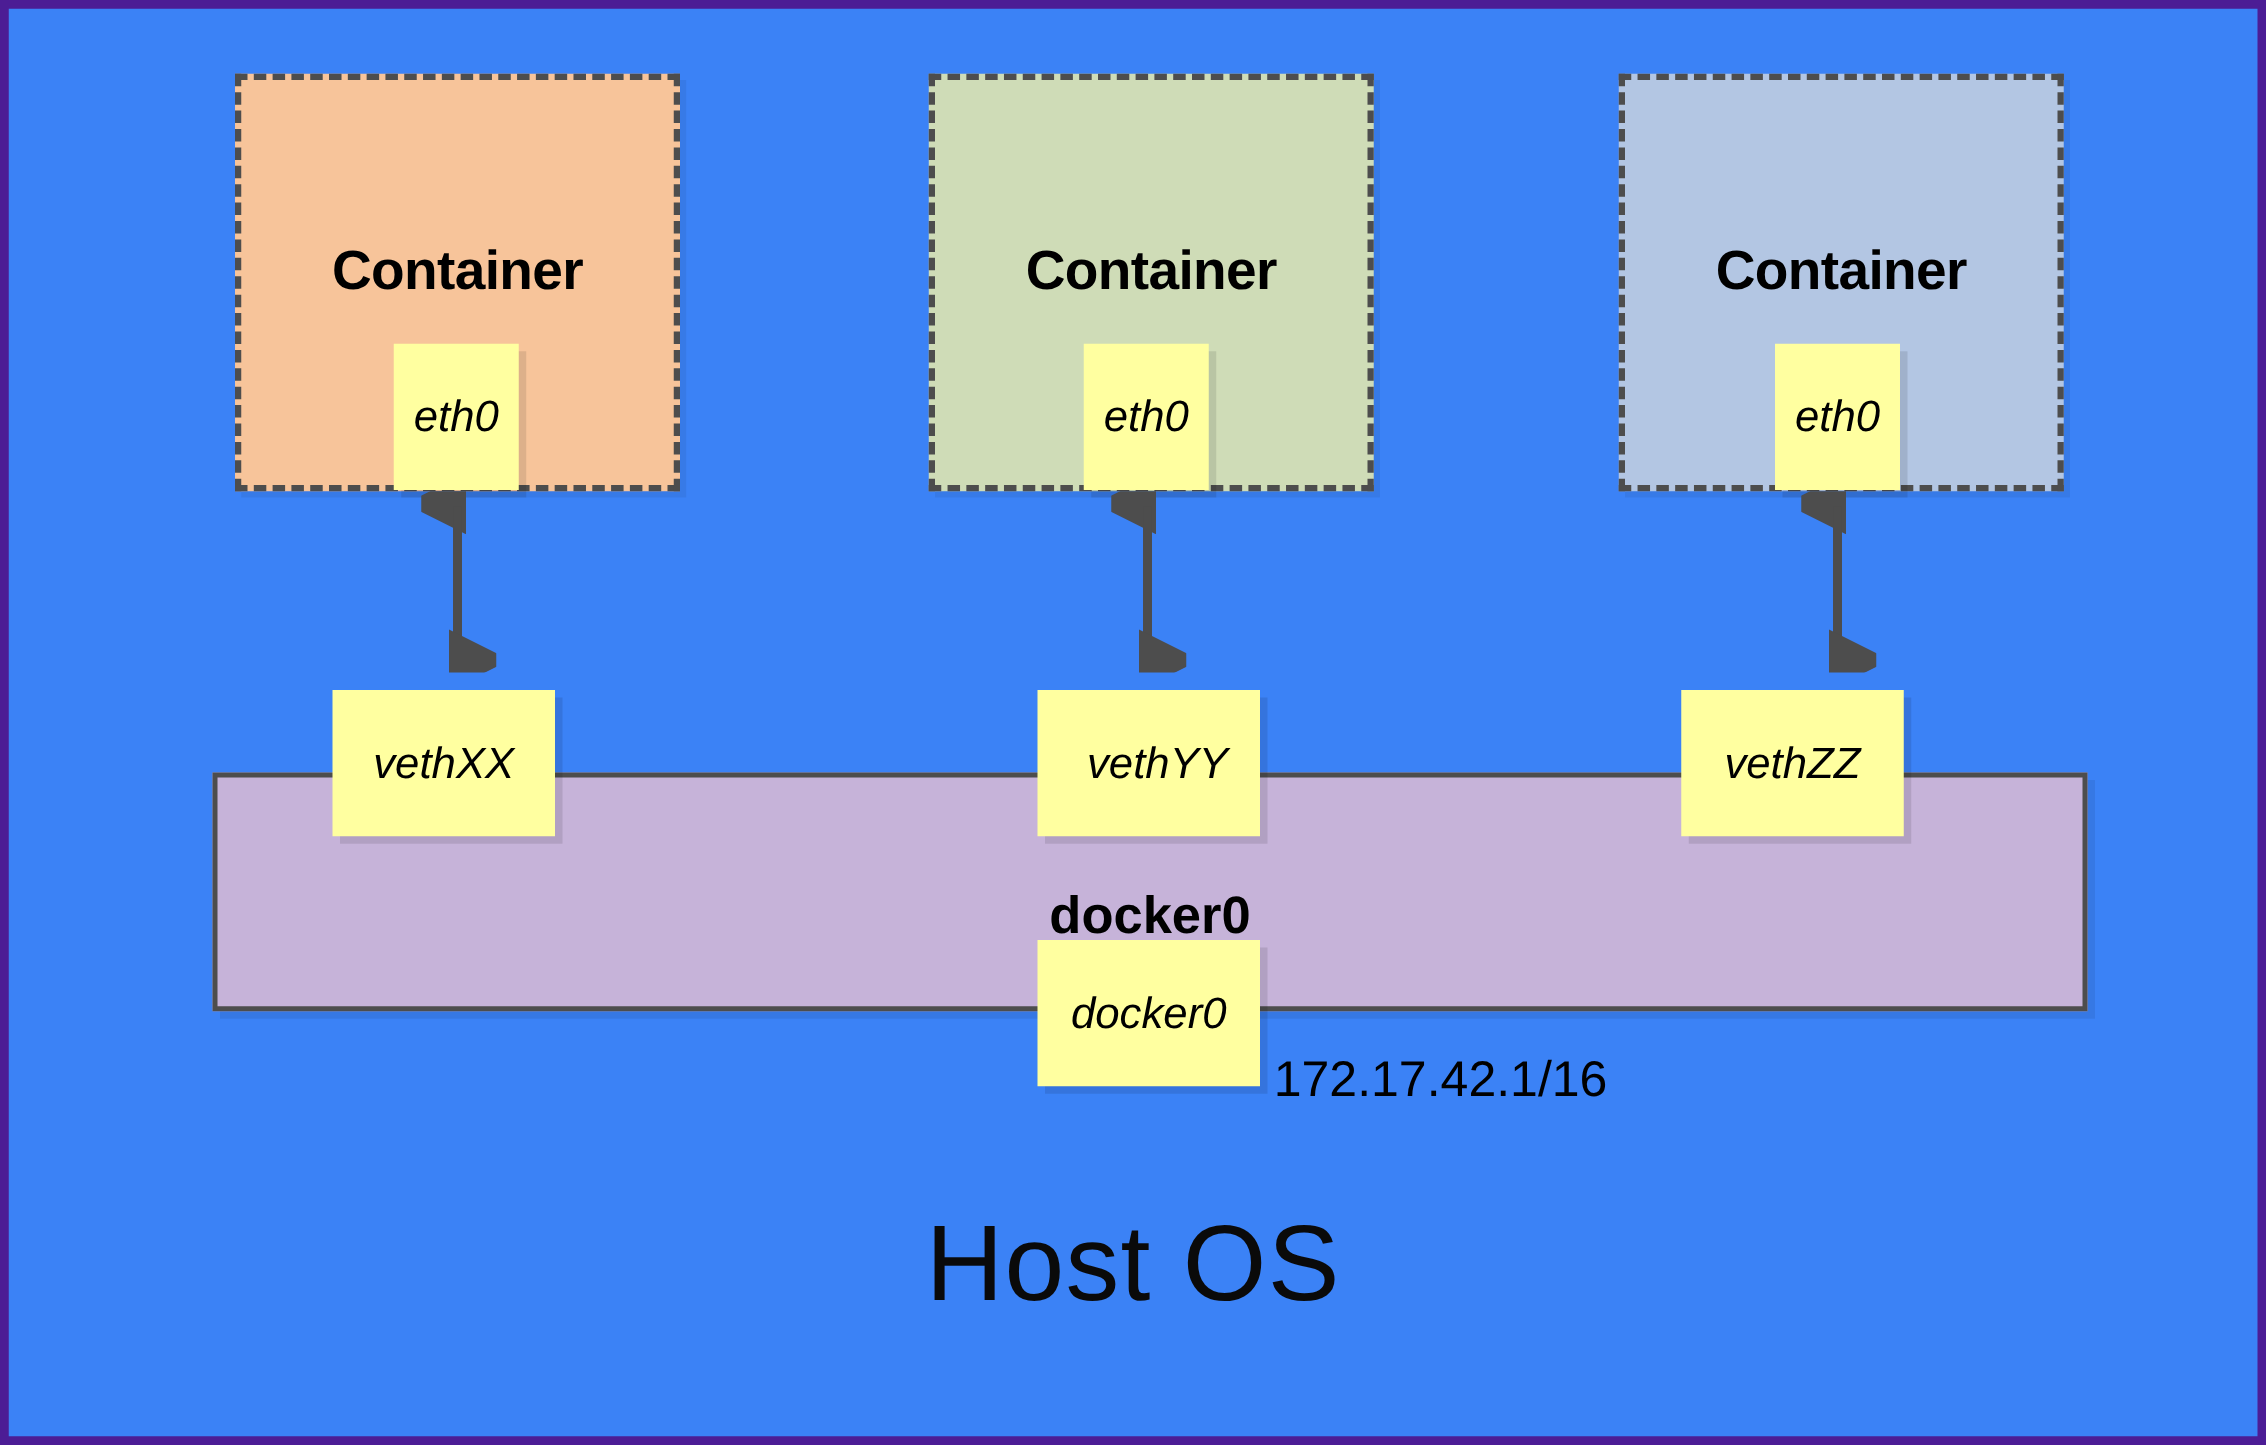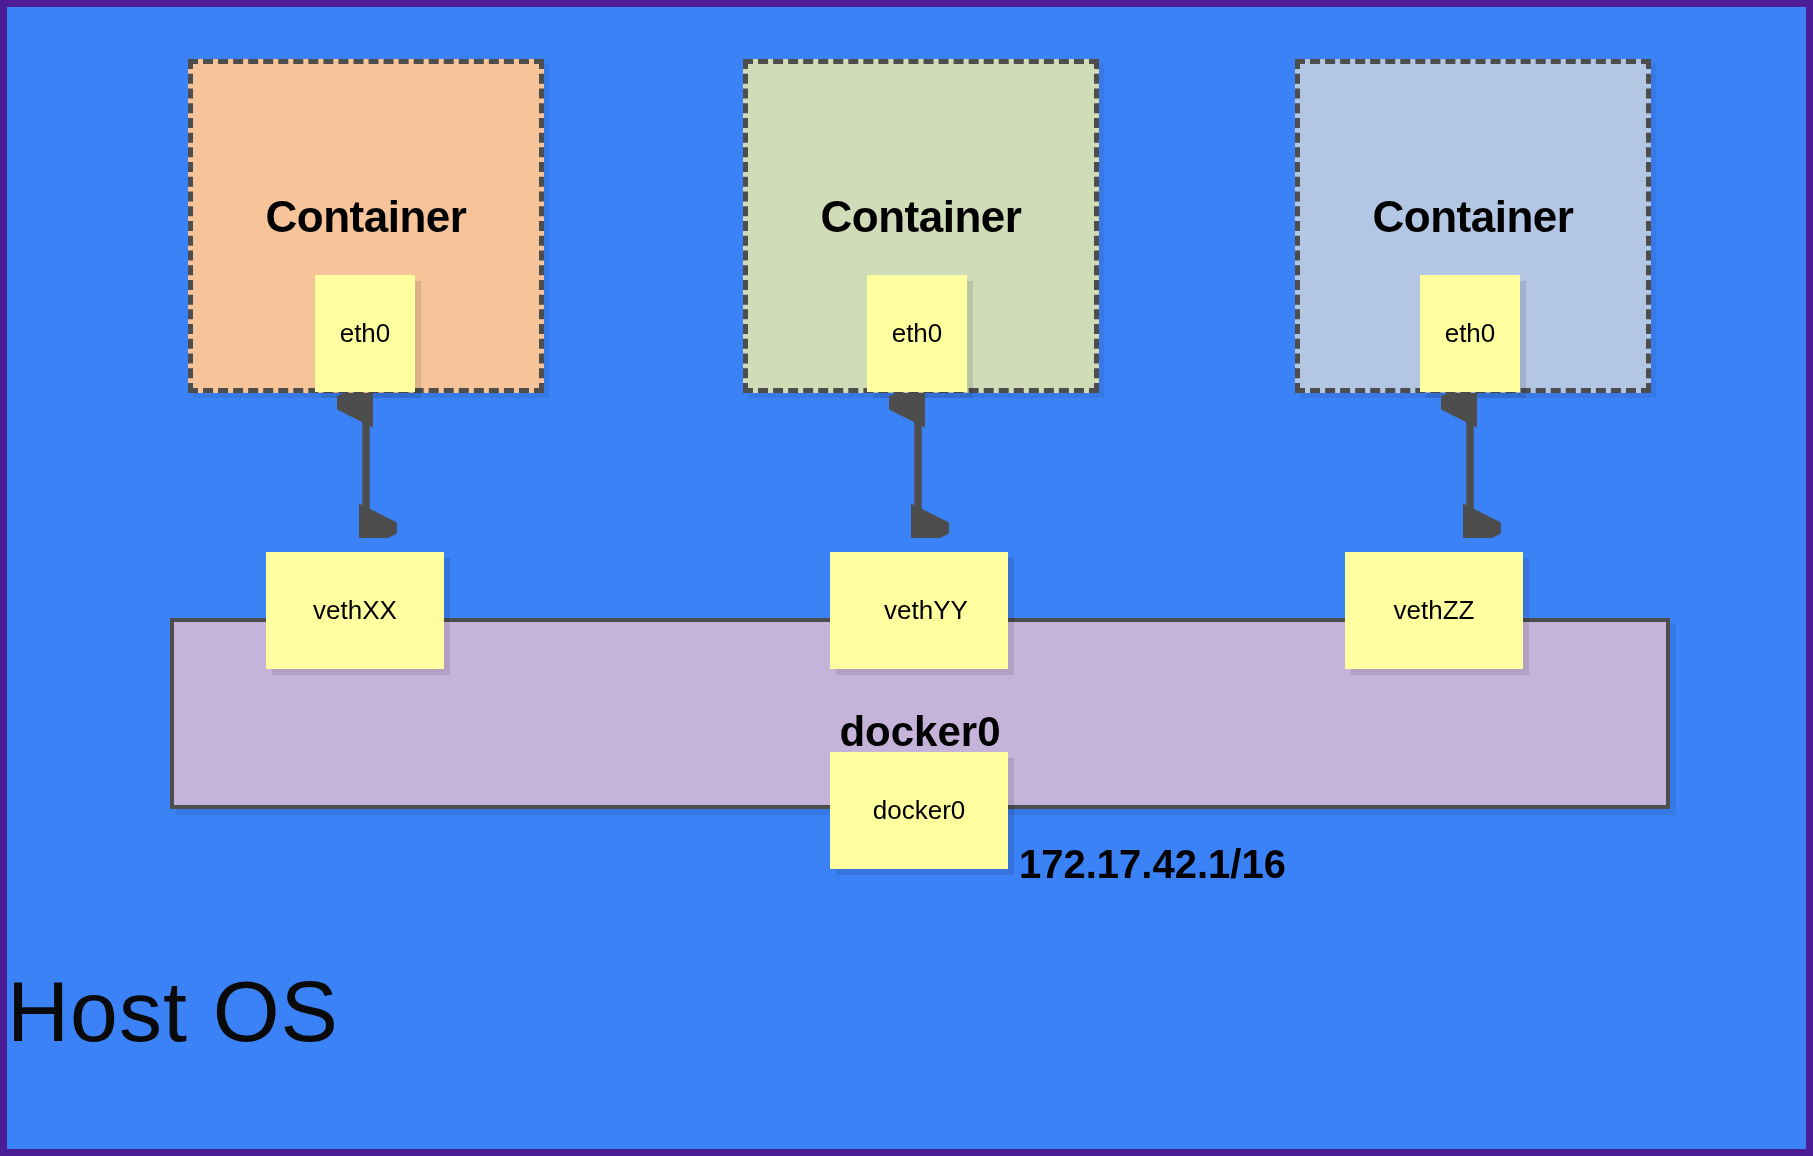--- a/index.html
+++ b/index.html
@@ -39,23 +39,24 @@
 
   
   .iface-box {
     position: absolute;
     background: #ffffa0;
     box-sizing: border-box;
     box-shadow: 6px 6px 0 0 rgba(0,0,0,0.10);
     display: flex;
     align-items: center;
     justify-content: center;
-    font-size: 26px;
+    font-size: 35px;
     color: #000000;
     white-space: nowrap;
+    font-style: italic;
   }
 
   
   #docker0-bar {
     position: absolute;
     background: #c6b3d9;
     box-sizing: border-box;
     border: 4px solid #4d4d4d;
     box-shadow: 6px 6px 0 0 rgba(0,0,0,0.07);
   }
@@ -74,27 +75,26 @@
   .arrow {
     position: absolute;
   }
 
   
   #ip-label {
     position: absolute;
     font-size: 40px;
     color: #000000;
     white-space: nowrap;
-    font-weight: bold;
   }
   #host-os-label {
     position: absolute;
     left: 0;
     right: 0;
-    text-align: left;
+    text-align: center;
     font-size: 86px;
     color: #0a0a0a;
     letter-spacing: 1px;
   }
 </style>
 </head>
 <body>
 
 <div id="canvas">
 

